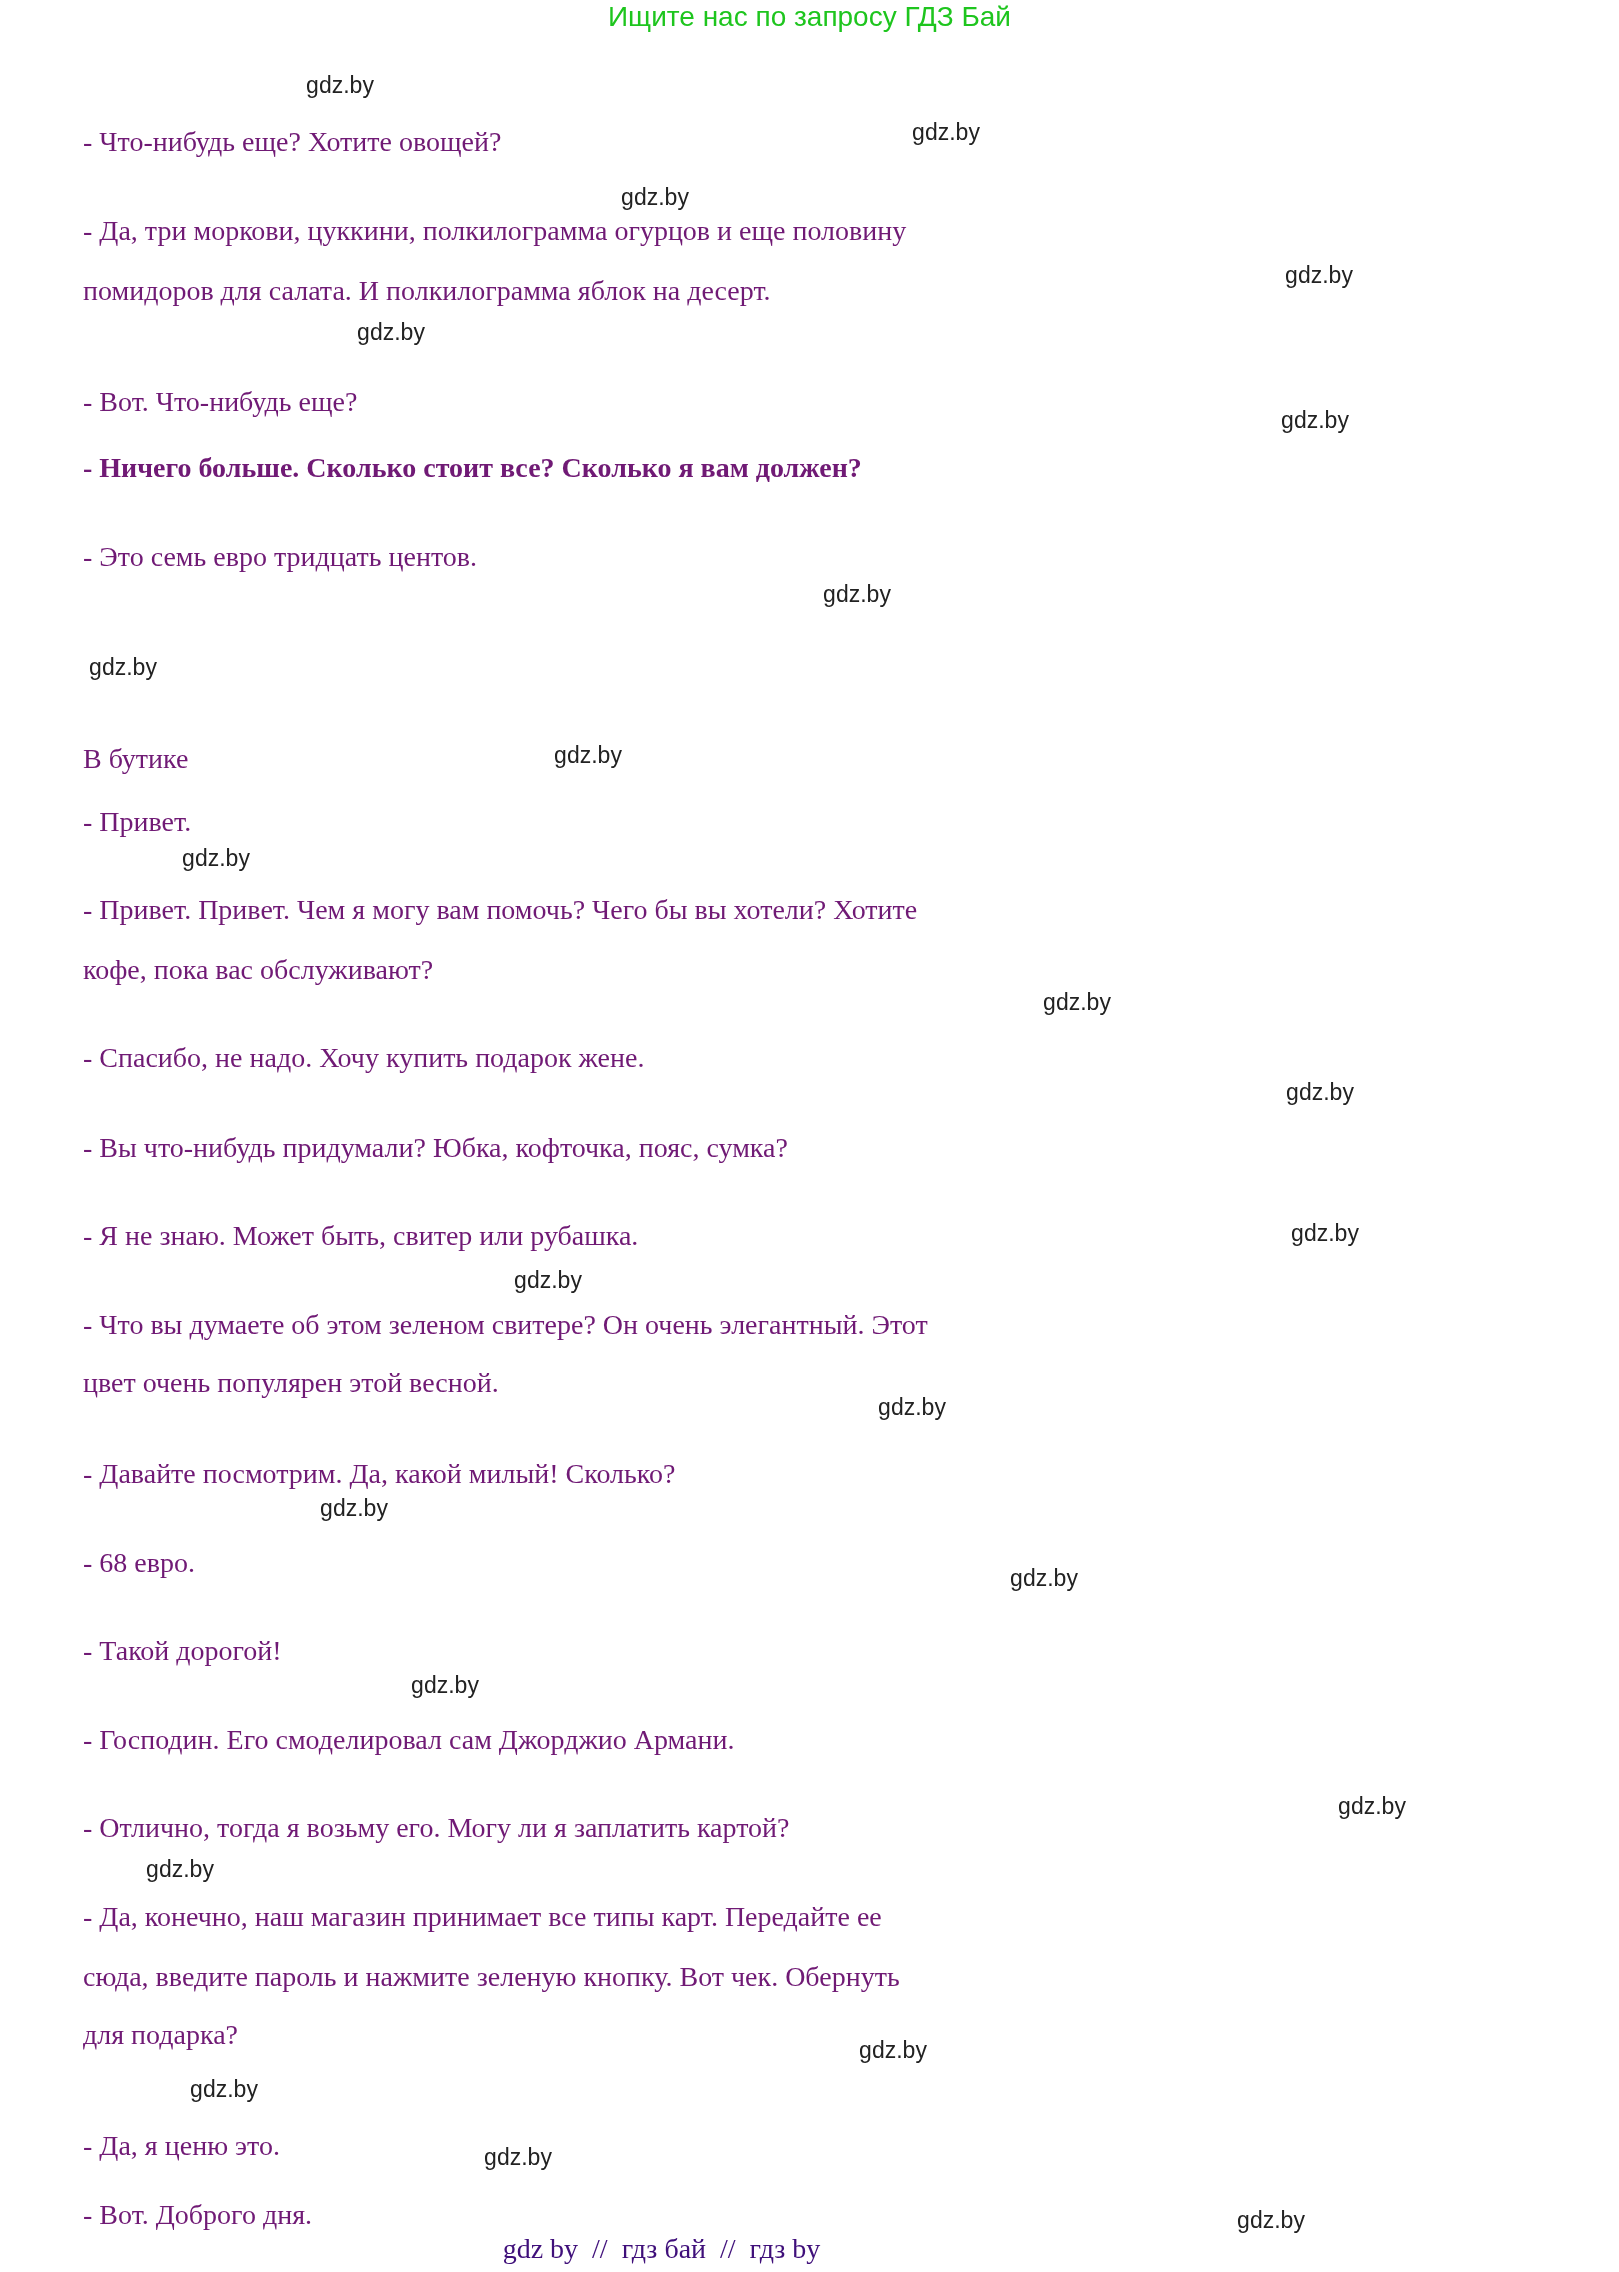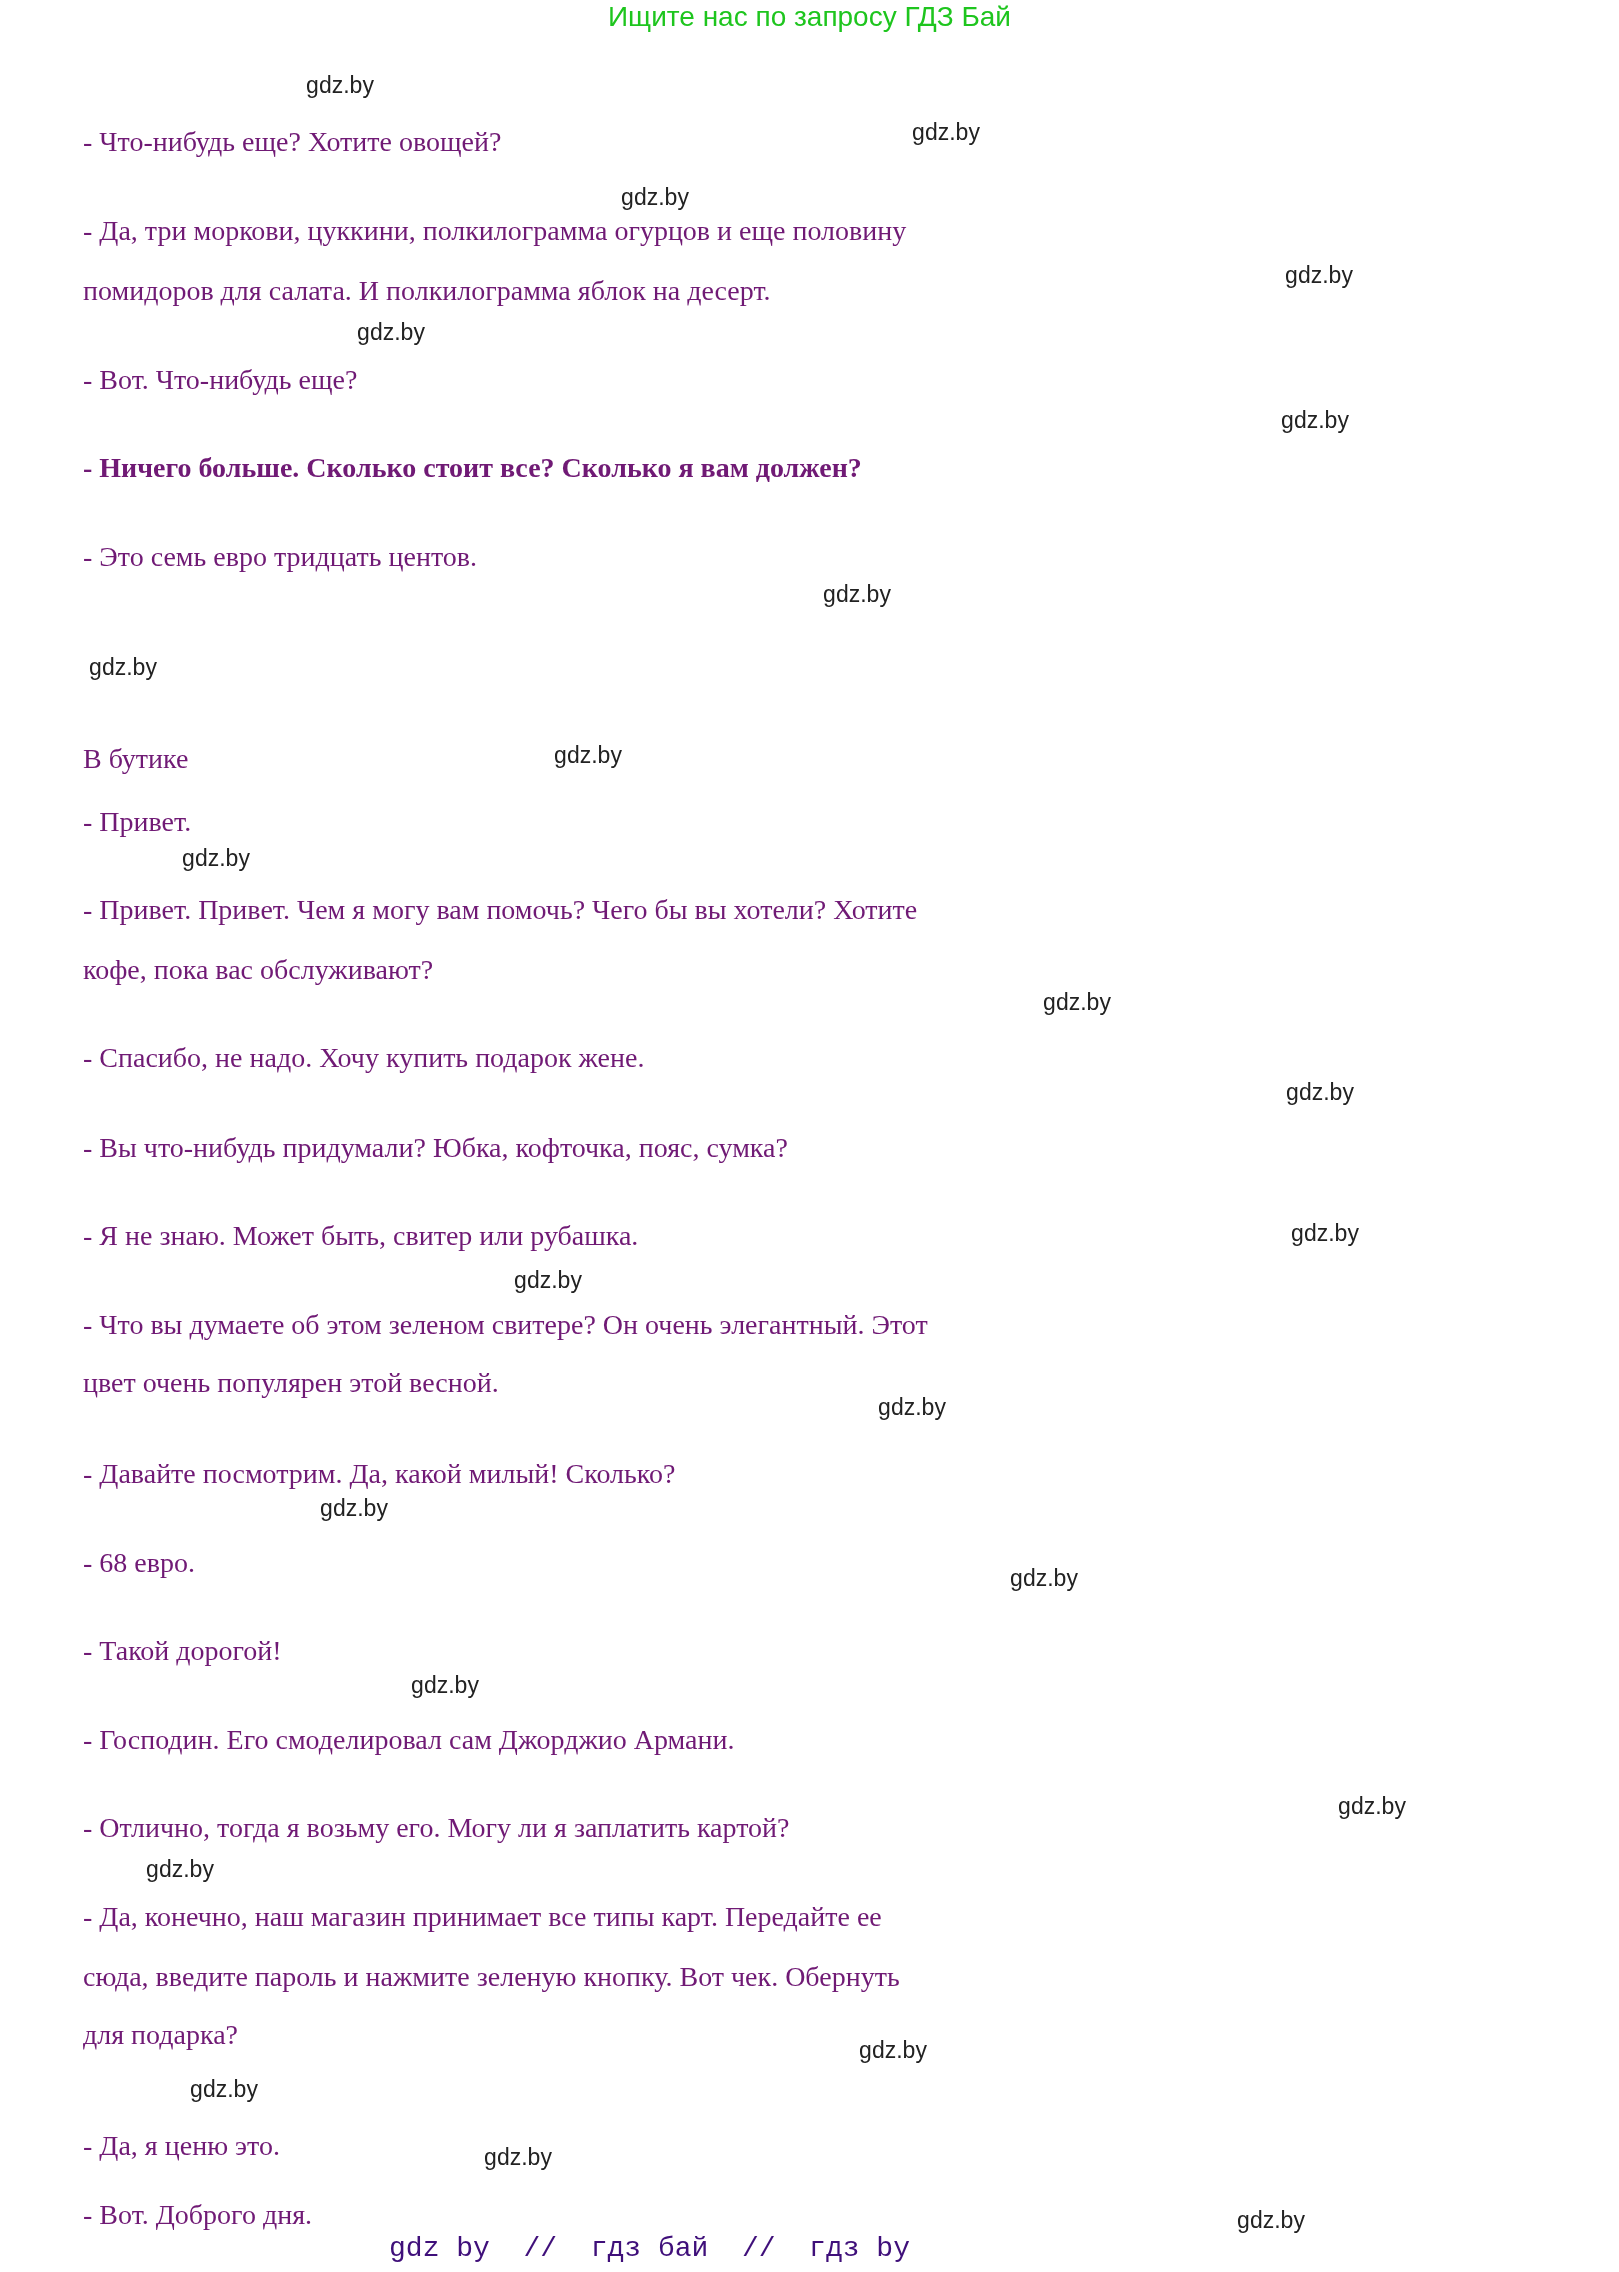--- a/index.html
+++ b/index.html
@@ -1,35 +1,35 @@
 <!DOCTYPE html>
 <html style="font-size:13.3px"><head>
 <meta charset="utf-8">
 <style>
   html, body { margin: 0; padding: 0; background: #ffffff; }
   body { width: 1619px; height: 2273px; position: relative; overflow: hidden; }
   .header { position: absolute; top: 0; left: 0; width: 1619px; text-align: center;
     font-family: "Liberation Sans", sans-serif; font-size: 28px; line-height: 33px; color: #1ec51e; }
-  .footer { position: absolute; top: 2231px; left: 0; width: 1299px; text-align: center;
-    font-family: Liberation Mono, monospace; font-size: 28px; line-height: 36px; color: #3f0f7a; white-space: pre; }
+  .footer { position: absolute; top: 2231px; left: 12px; width: 1299px; text-align: center;
+    font-family: Liberation Serif, serif; font-size: 28px; line-height: 36px; color: #3f0f7a; white-space: pre; }
   .line { position: absolute; left: 83px; font-family: "Liberation Serif", serif; font-size: 28px;
     line-height: 60px; color: #701a75; white-space: nowrap; transform: translateY(-50%); }
   .wm { position: absolute; font-family: "Liberation Sans", sans-serif; font-size: 23px; color: #222;
     line-height: 28px; transform: translate(-50%, -50%); white-space: nowrap; }
 </style>
 </head>
 <body>
 
 <div class="header">Ищите нас по запросу ГДЗ Бай</div>
 
 <div id="lines">
     <div class="line" style="top: 142px;">- Что-нибудь еще? Хотите овощей?</div>
     <div class="line" style="top: 231px;">- Да, три моркови, цуккини, полкилограмма огурцов и еще половину</div>
     <div class="line" style="top: 291px;">помидоров для салата. И полкилограмма яблок на десерт.</div>
-    <div class="line" style="top: 380px; text-align: center;">- Вот. Что-нибудь еще?</div>
+    <div class="line" style="top: 402px; text-align: center;">- Вот. Что-нибудь еще?</div>
     <div class="line" style="top: 468px; font-weight: bold;">- Ничего больше. Сколько стоит все? Сколько я вам должен?</div>
     <div class="line" style="top: 557px;">- Это семь евро тридцать центов.</div>
     <div class="line" style="top: 732px; margin-top: 27px;">В бутике</div>
     <div class="line" style="top: 822px;">- Привет.</div>
     <div class="line" style="top: 910px;">- Привет. Привет. Чем я могу вам помочь? Чего бы вы хотели? Хотите</div>
     <div class="line" style="top: 970px;">кофе, пока вас обслуживают?</div>
     <div class="line" style="top: 1058px;">- Спасибо, не надо. Хочу купить подарок жене.</div>
     <div class="line" style="top: 1148px;">- Вы что-нибудь придумали? Юбка, кофточка, пояс, сумка?</div>
     <div class="line" style="top: 1236px;">- Я не знаю. Может быть, свитер или рубашка.</div>
     <div class="line" style="top: 1325px;">- Что вы думаете об этом зеленом свитере? Он очень элегантный. Этот</div>

